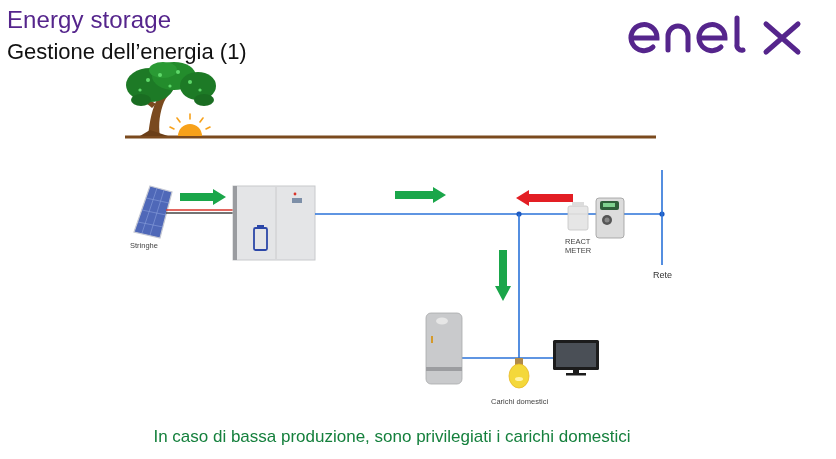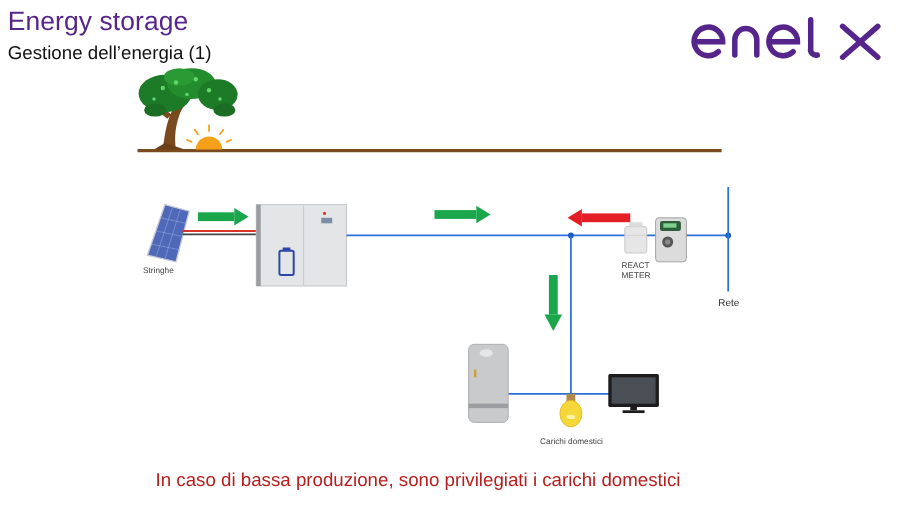--- a/index.html
+++ b/index.html
@@ -1,20 +1,20 @@
 <!DOCTYPE html>
 <html><head>
   <meta charset="utf-8">
   <style>
     html, body { margin: 0; padding: 0; background: #ffffff; }
     body { width: 836px; height: 459px; position: relative; overflow: hidden; font-family: "Liberation Sans", sans-serif; }
     .title { position: absolute; left: 7px; top: 6px; font-size: 24px; font-weight: normal; color: #55258c; font-family: "Liberation Sans", sans-serif; letter-spacing: 0.1px; }
-    .subtitle { position: absolute; left: 7px; top: 39px; font-size: 17px; color: #111; font-family: "Liberation Sans", sans-serif; }
+    .subtitle { position: absolute; left: 7px; top: 39px; font-size: 22px; color: #111; font-family: "Liberation Sans", sans-serif; }
     .logo { position: absolute; left: 626px; top: 14px; width: 180px; height: 42px; }
-    .caption { position: absolute; left: 0; width: 760px; top: 427px; text-align: center; font-size: 17px; color: #b91c1c; font-family: "Liberation Sans", sans-serif; }
+    .caption { position: absolute; left: 0; width: 760px; top: 427px; text-align: center; font-size: 17px; color: #15803d; font-family: "Liberation Sans", sans-serif; padding-left: 12px; }
     svg.diagram { position: absolute; left: 0; top: 0; }
     .lbl { font-family: "Liberation Sans", sans-serif; font-size: 7.5px; fill: #444; }
     .lbl-rete { font-family: "Liberation Sans", sans-serif; font-size: 9px; fill: #333; }
   </style>
 </head>
 <body>
 
 <div class="title">Energy storage</div>
 <div class="subtitle">Gestione dell’energia (1)</div>
 

